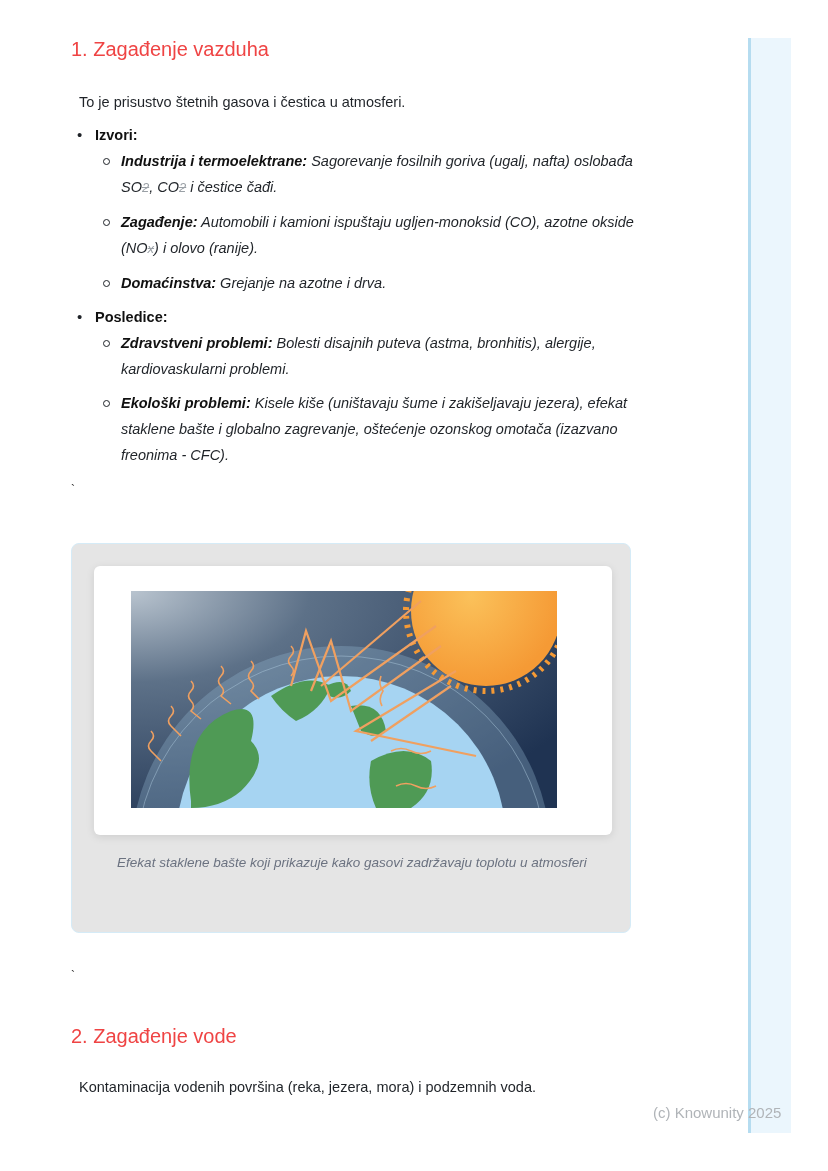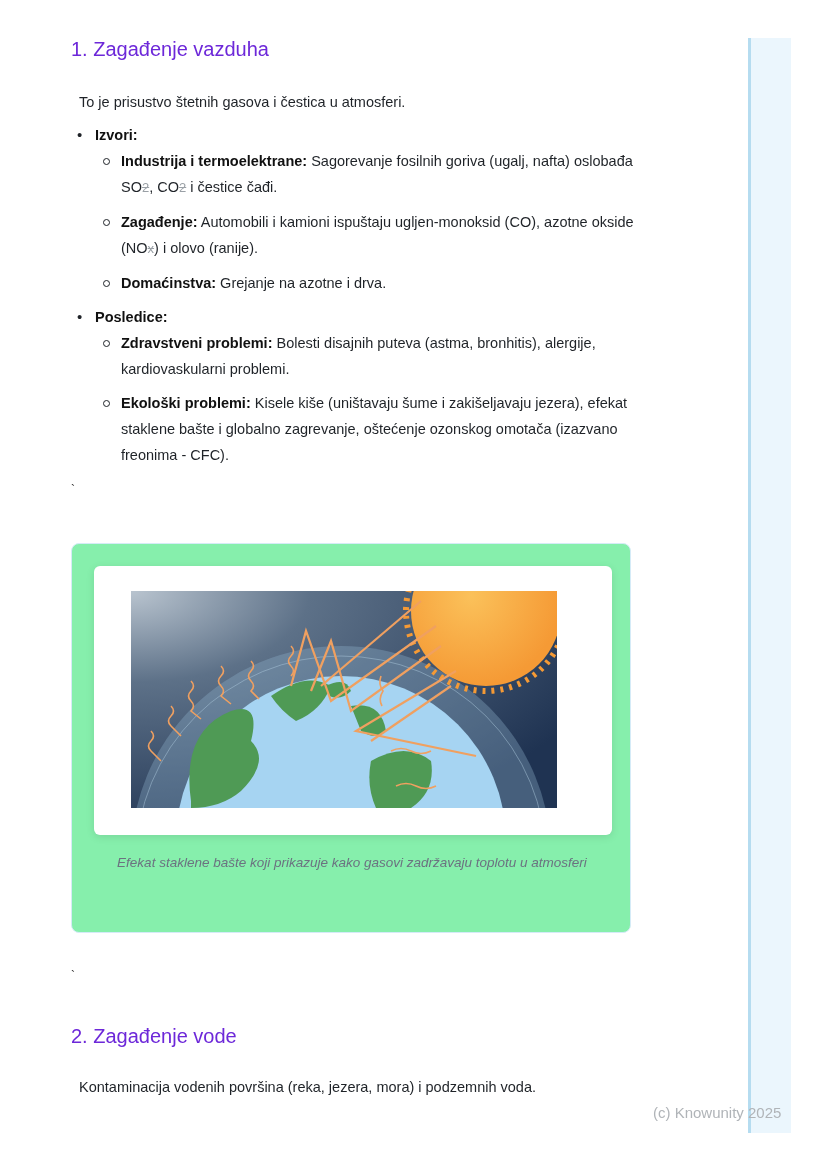--- a/index.html
+++ b/index.html
@@ -1,34 +1,34 @@
 <!DOCTYPE html>
 <html><head>
 <meta charset="utf-8">
 <style>
   html, body { margin: 0; padding: 0; }
   body {
     width: 828px; height: 1171px; background: #ffffff; position: relative; overflow: hidden;
     font-family: "Liberation Sans", "DejaVu Sans", sans-serif; color: #1f2328;
   }
   .page { position: absolute; left: 71px; top: 0; width: 570px; }
-  h2 { color: #6d28d9; font-weight: normal; font-size: 20px; margin: 0; position: absolute; left: 0; white-space: nowrap; }
+  h2 { color: #ef4444; font-weight: normal; font-size: 20px; margin: 0; position: absolute; left: 0; white-space: nowrap; }
   p { margin: 8px; font-size: 14.5px; line-height: 26px; position: absolute; left: 0; white-space: nowrap; }
   ul.l1 { list-style: none; margin: 0; padding: 0; position: absolute; left: 0; width: 570px; }
   ul.l1 > li { position: relative; padding-left: 24px; font-size: 14.5px; line-height: 26px; }
   ul.l1 > li::before { content: "•"; position: absolute; left: 6px; top: 0; font-size: 15px; }
   ul.l2 { list-style: none; margin: 0 0 0 0; padding: 0; }
-  ul.l2 > li { position: relative; padding-left: 26px; margin-bottom: 8px; line-height: 26px; }
+  ul.l2 > li { position: relative; padding-left: 26px; margin-bottom: 8px; line-height: 26px; font-style: italic; }
   ul.l2 > li::before { content: ""; position: absolute; left: 8px; top: 10px; width: 5px; height: 5px; border: 1.3px solid #1f2328; border-radius: 50%; }
   b { font-weight: bold; color: #111; text-align: center; }
   .sub { color: #9aa0a6; text-decoration: line-through; font-size: 13px; }
   .tick { position: absolute; left: 0; font-size: 12px; color: #333; }
   .figure-box {
     position: absolute; left: 0; top: 543px; width: 560px; height: 390px;
-    background: #86efac; border: 1.5px solid #d5ebf7; border-radius: 8px; box-sizing: border-box;
+    background: #e5e5e5; border: 1.5px solid #d5ebf7; border-radius: 8px; box-sizing: border-box;
   }
   .figure-card {
     position: absolute; left: 22px; top: 22px; width: 518px; height: 269px;
     background: #ffffff; border-radius: 6px; box-shadow: 0 2px 8px rgba(0,0,0,0.10);
   }
   .figure-img { position: absolute; left: 37px; top: 25px; width: 426px; height: 217px; overflow: hidden; }
   .caption {
     position: absolute; left: 40px; top: 307px; width: 480px; text-align: center;
     font-style: italic; color: #6b7280; font-size: 13.5px; line-height: 24px;
   }

